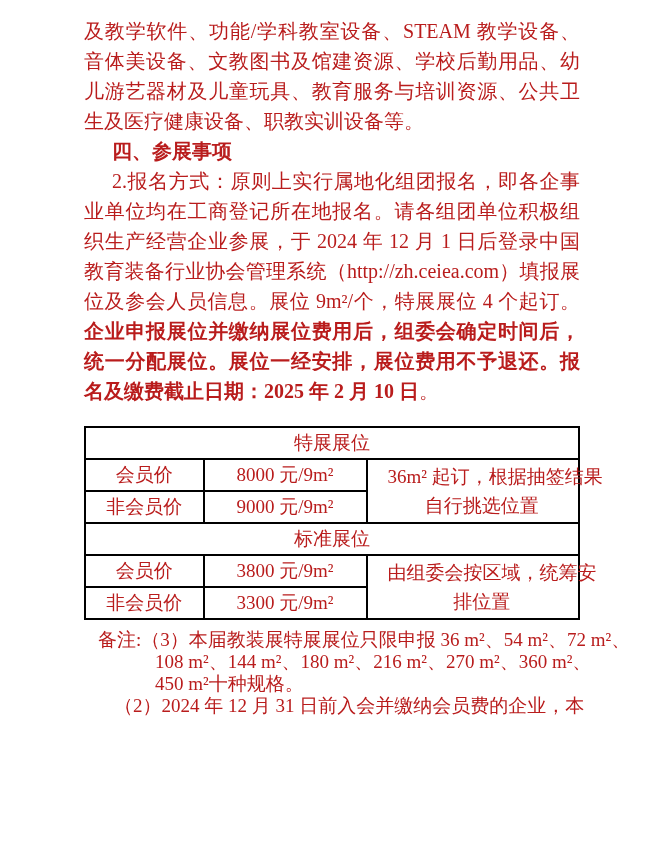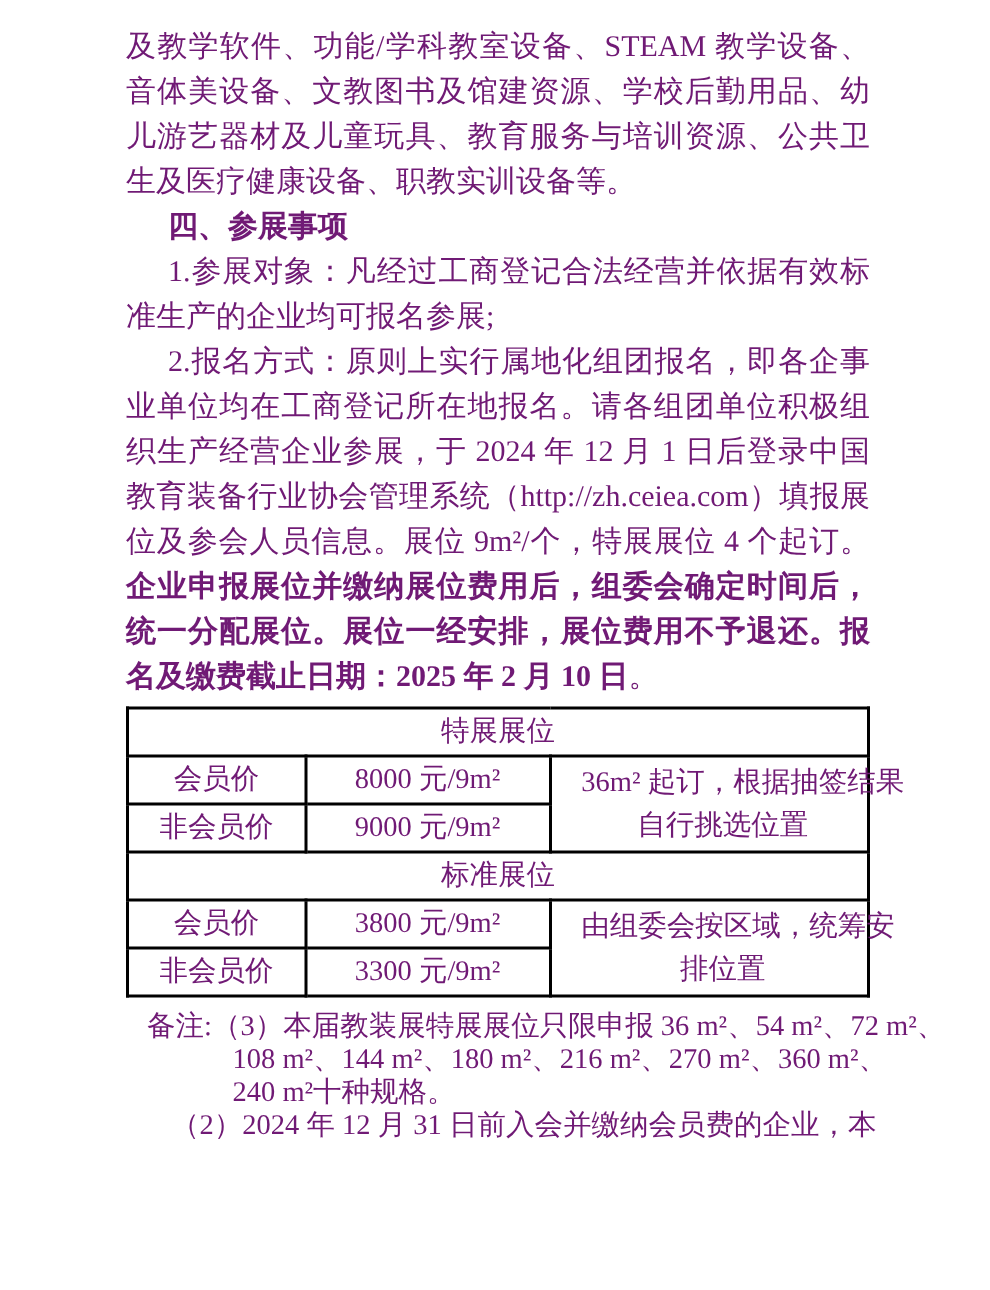--- a/index.html
+++ b/index.html
@@ -5,21 +5,21 @@
   html, body {
     margin: 0;
     padding: 0;
     background: #ffffff;
   }
   .page {
     position: relative;
     width: 660px;
     height: 860px;
     background: #ffffff;
-    color: #701a75;
+    color: #b91c1c;
     font-family: "Liberation Serif", "DejaVu Serif", serif;
     overflow: hidden;
   }
   .content {
     position: absolute;
     top: 16px;
     left: 84px;
     width: 496px;
   }
   .para {
@@ -29,21 +29,21 @@
     text-align: justify;
     text-justify: inter-ideograph;
     word-break: break-all;
   }
   .indent { text-indent: 1.4em; }
   .heading { font-weight: bold; font-family: "Liberation Sans", "DejaVu Sans", sans-serif; }
   .bold-seg { font-weight: bold; }
   .fee-table {
     width: 100%;
     border-collapse: collapse;
-    margin-top: 5px;
+    margin-top: 20px;
     table-layout: fixed;
   }
   .fee-table td {
     border: 2px solid #000000;
     height: 30px;
     padding: 0;
     font-size: 19px;
     line-height: 28px;
     vertical-align: middle;
   }
@@ -69,21 +69,20 @@
 
 <div class="page">
   <div class="content">
 
     <p class="para">及教学软件、功能/学科教室设备、STEAM 教学设备、音体美设备、文教图书及馆建资源、学校后勤用品、幼儿游艺器材及儿童玩具、教育服务与培训资源、公共卫生及医疗健康设备、职教实训设备等。</p>
 
 
 
     <p class="para indent heading">四、参展事项</p>
 
-    <p class="para indent">1.参展对象：凡经过工商登记合法经营并依据有效标准生产的企业均可报名参展;</p>
 
     <p class="para indent"><span>2.报名方式：原则上实行属地化组团报名，即各企事业单位均在工商登记所在地报名。请各组团单位积极组织生产经营企业参展，于 2024 年 12 月 1 日后登录中国教育装备行业协会管理系统（http://zh.ceiea.com）填报展位及参会人员信息。展位 9m²/个，特展展位 4 个起订。</span><span class="bold-seg">企业申报展位并缴纳展位费用后，组委会确定时间后，统一分配展位。展位一经安排，展位费用不予退还。报名及缴费截止日期：2025 年 2 月 10 日</span><span>。</span></p>
 
 
     <table class="fee-table">
       <colgroup>
         <col style="width:24%">
         <col style="width:33%">
         <col style="width:43%">
       </colgroup>
@@ -118,18 +117,18 @@
         <tr>
           <td class="center">非会员价</td>
           <td class="center">3300 元/9m²</td>
         </tr>
       </tbody>
     </table>
 
     <div class="remarks">
       <div class="rline r-first">备注:（3）本届教装展特展展位只限申报 36 m²、54 m²、72 m²、</div>
       <div class="rline r-cont">108 m²、144 m²、180 m²、216 m²、270 m²、360 m²、</div>
-      <div class="rline r-cont">240 m²十种规格。</div>
+      <div class="rline r-cont">450 m²十种规格。</div>
       <div class="rline r-second">（2）2024 年 12 月 31 日前入会并缴纳会员费的企业，本</div>
     </div>
 
   </div>
 </div>
 
 </body></html>

